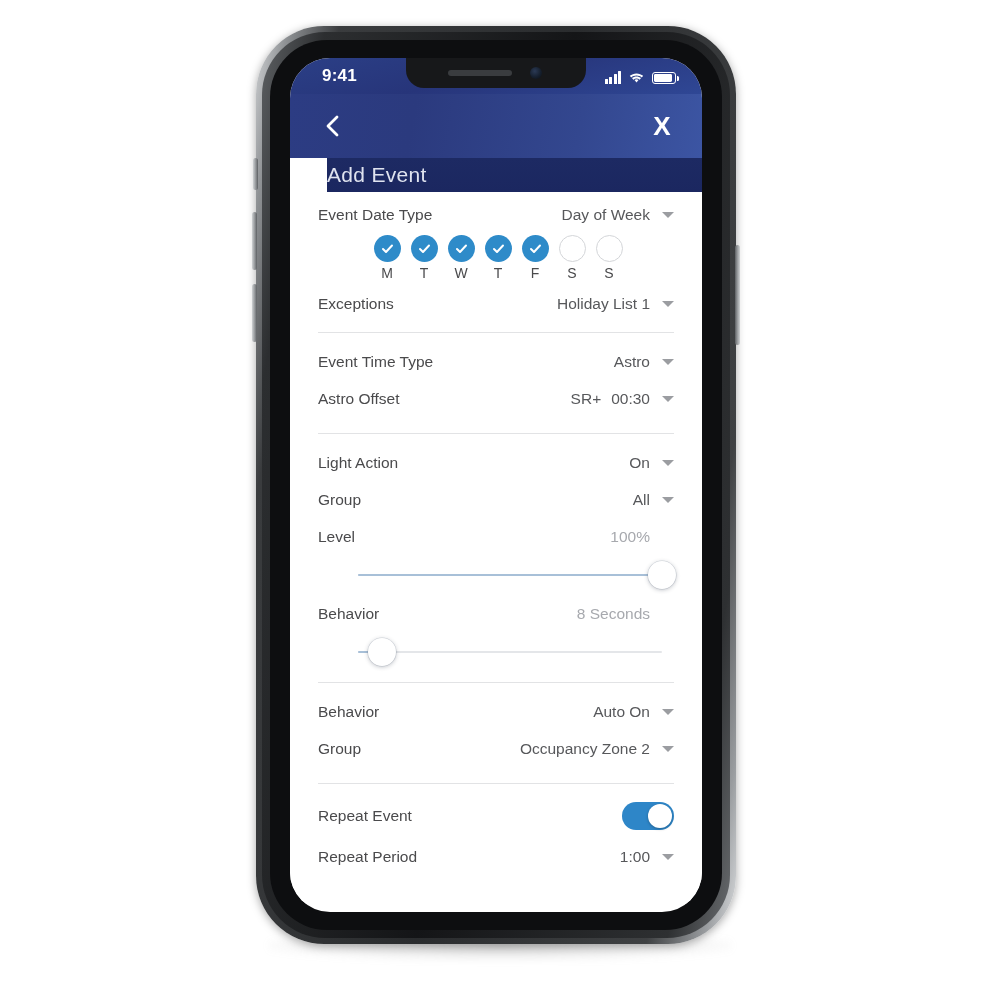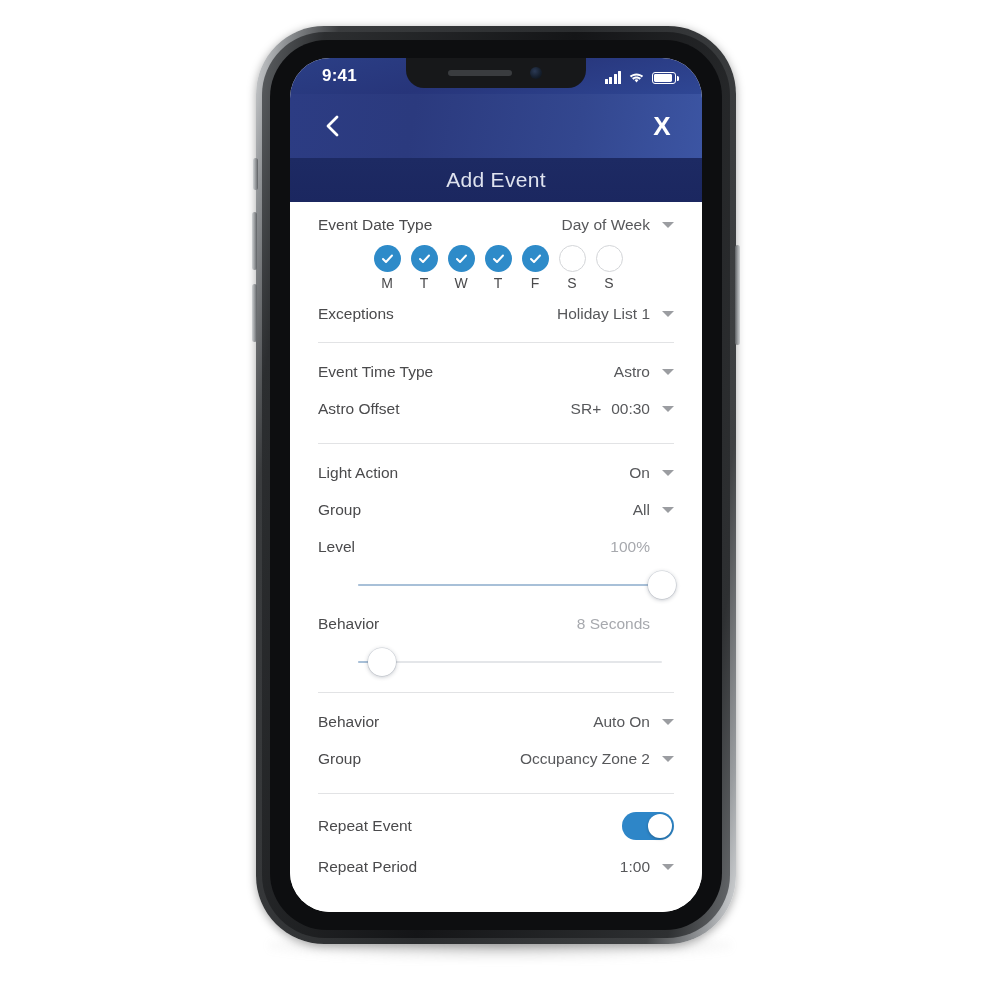--- a/index.html
+++ b/index.html
@@ -121,24 +121,25 @@
     display:flex; align-items:center; justify-content:center;
     color:#fff; cursor: pointer;
   }
   .nav-back svg { display:block; }
   .nav-close {
     position: absolute; right: 18px; top: 10px; width: 44px; height: 44px;
     display:flex; align-items:center; justify-content:center;
     color:#fff; font-size: 26px; font-weight: bold; line-height: 1; cursor: pointer;
   }
   .titlebar {
-    position: relative; height: 44px; width: 100%;
+    position: relative; height: 34px; width: 100%;
     background: linear-gradient(180deg,#1d2a63 0%, #1b2760 100%);
-    display:flex; align-items:center; justify-content:center;
+    display:flex; align-items:center; justify-content:flex-start;
     z-index: 15;
+    margin-left: 37px;
   }
   .titlebar span {
     color: #dfe3ef; font-size: 21px; letter-spacing: 0.3px;
   }
 
   
   .form {
     position: relative; width: 100%; height: 712px;
     background: #ffffff;
     padding: 0 28px;

